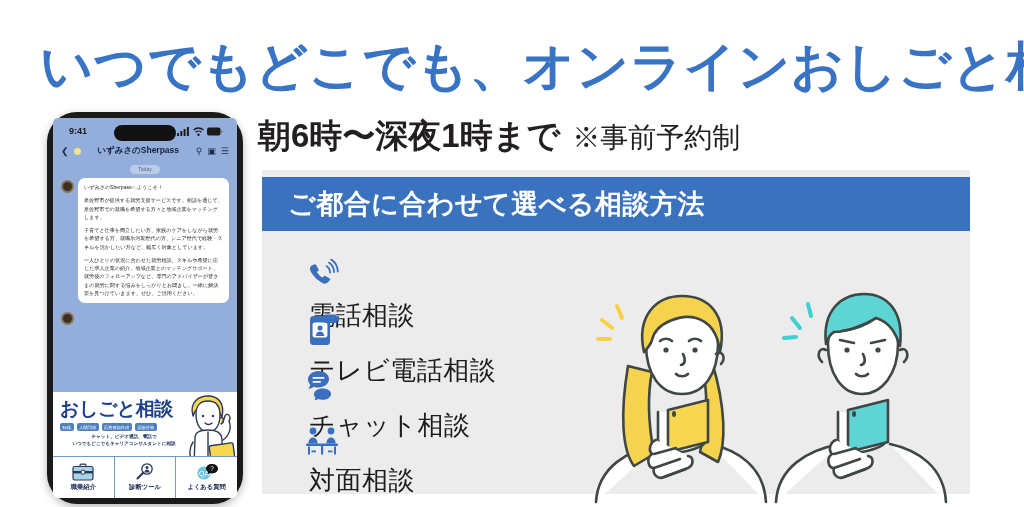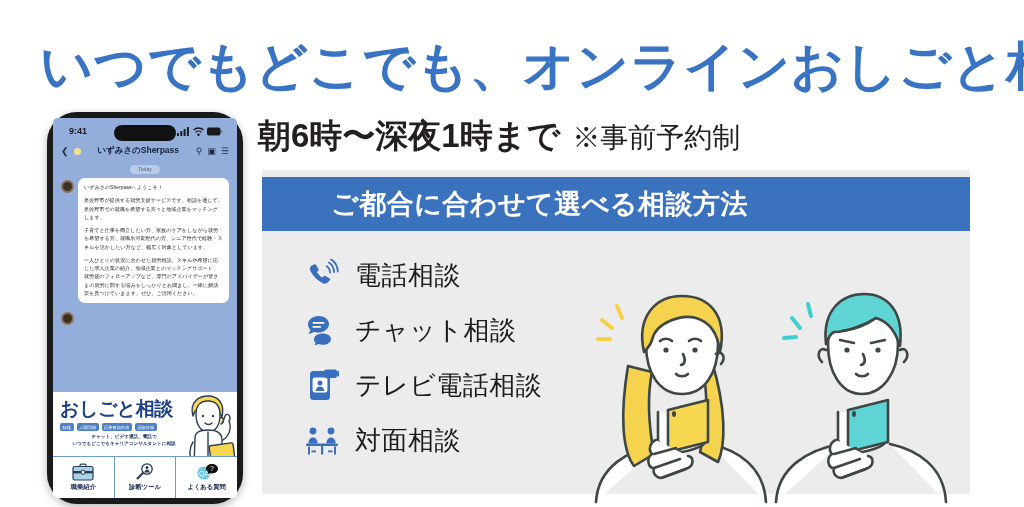--- a/index.html
+++ b/index.html
@@ -40,34 +40,34 @@
   .panel {
     position: absolute; left: 262px; top: 170px;
     width: 708px; height: 324px;
     background: #ececec;
     overflow: hidden;
   }
   .panel-bar {
     position: absolute; left: 262px; top: 177px;
     width: 708px; height: 54px;
     background: #3a72bd;
-    display: flex; align-items: center; padding-left: 43px;
+    display: flex; align-items: center;
   }
   .panel-bar-title {
     color: #ffffff; font-size: 27px; font-weight: bold;
     padding-left: 26px; letter-spacing: 0.5px; white-space: nowrap;
   }
 
   
   .options {
     position: absolute; left: 300px; top: 252px;
     display: flex; flex-direction: column; gap: 9px;
     z-index: 5;
   }
-  .option-row { display: flex; align-items: center; height: 46px; }
+  .option-row { display: flex; height: 46px; flex-direction: column; }
   .option-icon {
     width: 46px; height: 42px;
     display: flex; align-items: center; justify-content: center;
     flex: 0 0 46px;
   }
   .option-label {
     font-size: 26px; color: #1c1c1c; white-space: nowrap;
     margin-left: 9px; letter-spacing: 0.5px;
   }
 
@@ -192,46 +192,46 @@
     <div class="option-row">
       <div class="option-icon">
         <svg width="34" height="32" viewBox="0 0 34 32">
           <path d="M5.5 6.5c-1.6 1.6-2 3.5-1 5.6 2.2 4.6 7.4 9.8 12 12 2.1 1 4 .6 5.6-1l1.8-1.8c.6-.6.5-1.3-.2-1.7l-4.3-2.5c-.7-.4-1.3-.3-1.8.3l-1 1.2c-2.1-1.1-4.6-3.6-5.7-5.7l1.2-1c.6-.5.7-1.1.3-1.8L9.9 5.8c-.4-.7-1.1-.8-1.7-.2L5.5 6.5z" fill="#3a6fbd"></path>
           <path d="M24 13.5a7.4 7.4 0 00-3.4-6.2" stroke="#3a6fbd" stroke-width="1.8" fill="none" stroke-linecap="round"></path>
           <path d="M28 13a11.3 11.3 0 00-5.1-9.4" stroke="#3a6fbd" stroke-width="1.8" fill="none" stroke-linecap="round"></path>
           <path d="M31.8 12.6A15.2 15.2 0 0024.9.2" stroke="#3a6fbd" stroke-width="1.8" fill="none" stroke-linecap="round"></path>
         </svg>
       </div>
       <div class="option-label">電話相談</div>
-    </div>
-
-    <div class="option-row">
-      <div class="option-icon">
-        <svg width="34" height="30" viewBox="0 0 34 30">
-          <path d="M16.5 18.5c-4.7 0-8.5 2.6-8.5 5.9 0 1.3.6 2.5 1.6 3.4-.2 1-.8 1.9-1.6 2.5 1.6 0 3.1-.5 4.2-1.3 1.3.5 2.7.8 4.3.8 4.7 0 8.5-2.6 8.5-5.9s-3.8-5.4-8.5-5.4z" fill="#3a6fbd"></path>
-          <path d="M12.5 1C6.7 1 2 4.8 2 9.5c0 2 .9 3.8 2.3 5.2-.3 1.6-1.2 3-2.4 4 2.4 0 4.6-.8 6.2-2 1.4.6 2.9.9 4.4.9 5.8 0 10.5-3.8 10.5-8.5S18.3 1 12.5 1z" fill="#3a6fbd"></path>
-          <rect x="6.5" y="7" width="12" height="1.8" rx=".9" fill="#fff"></rect>
-          <rect x="6.5" y="11" width="8.5" height="1.8" rx=".9" fill="#fff"></rect>
-        </svg>
-      </div>
-      <div class="option-label">チャット相談</div>
     </div>
 
     <div class="option-row">
       <div class="option-icon">
         <svg width="32" height="34" viewBox="0 0 32 34">
           <rect x="3" y="3" width="20" height="29" rx="3.5" fill="#3a6fbd"></rect>
           <rect x="5.6" y="9.5" width="14.8" height="15" rx="2" fill="#ffffff"></rect>
           <circle cx="13" cy="15" r="2.5" fill="#3a6fbd"></circle>
           <path d="M8.6 23c.6-3 2.3-4.4 4.4-4.4S16.8 20 17.4 23z" fill="#3a6fbd"></path>
           <rect x="17" y="1.5" width="13" height="8.5" rx="2" fill="#3a6fbd"></rect>
           <path d="M30 3.6l3.6-2.2v8.2L30 7.5z" fill="#3a6fbd"></path>
         </svg>
       </div>
       <div class="option-label">テレビ電話相談</div>
+    </div>
+
+    <div class="option-row">
+      <div class="option-icon">
+        <svg width="34" height="30" viewBox="0 0 34 30">
+          <path d="M16.5 18.5c-4.7 0-8.5 2.6-8.5 5.9 0 1.3.6 2.5 1.6 3.4-.2 1-.8 1.9-1.6 2.5 1.6 0 3.1-.5 4.2-1.3 1.3.5 2.7.8 4.3.8 4.7 0 8.5-2.6 8.5-5.9s-3.8-5.4-8.5-5.4z" fill="#3a6fbd"></path>
+          <path d="M12.5 1C6.7 1 2 4.8 2 9.5c0 2 .9 3.8 2.3 5.2-.3 1.6-1.2 3-2.4 4 2.4 0 4.6-.8 6.2-2 1.4.6 2.9.9 4.4.9 5.8 0 10.5-3.8 10.5-8.5S18.3 1 12.5 1z" fill="#3a6fbd"></path>
+          <rect x="6.5" y="7" width="12" height="1.8" rx=".9" fill="#fff"></rect>
+          <rect x="6.5" y="11" width="8.5" height="1.8" rx=".9" fill="#fff"></rect>
+        </svg>
+      </div>
+      <div class="option-label">チャット相談</div>
     </div>
 
     <div class="option-row">
       <div class="option-icon">
         <svg width="36" height="30" viewBox="0 0 36 30">
           <circle cx="8" cy="6" r="3.4" fill="#3a6fbd"></circle>
           <path d="M3.4 18.5c0-3.6 2-6 4.6-6s4.6 2.4 4.6 6z" fill="#3a6fbd"></path>
           <circle cx="26" cy="6" r="3.4" fill="#3a6fbd"></circle>
           <path d="M21.4 18.5c0-3.6 2-6 4.6-6s4.6 2.4 4.6 6z" fill="#3a6fbd"></path>
           <rect x="1" y="18.5" width="32" height="2.6" rx="1.2" fill="#3a6fbd"></rect>

